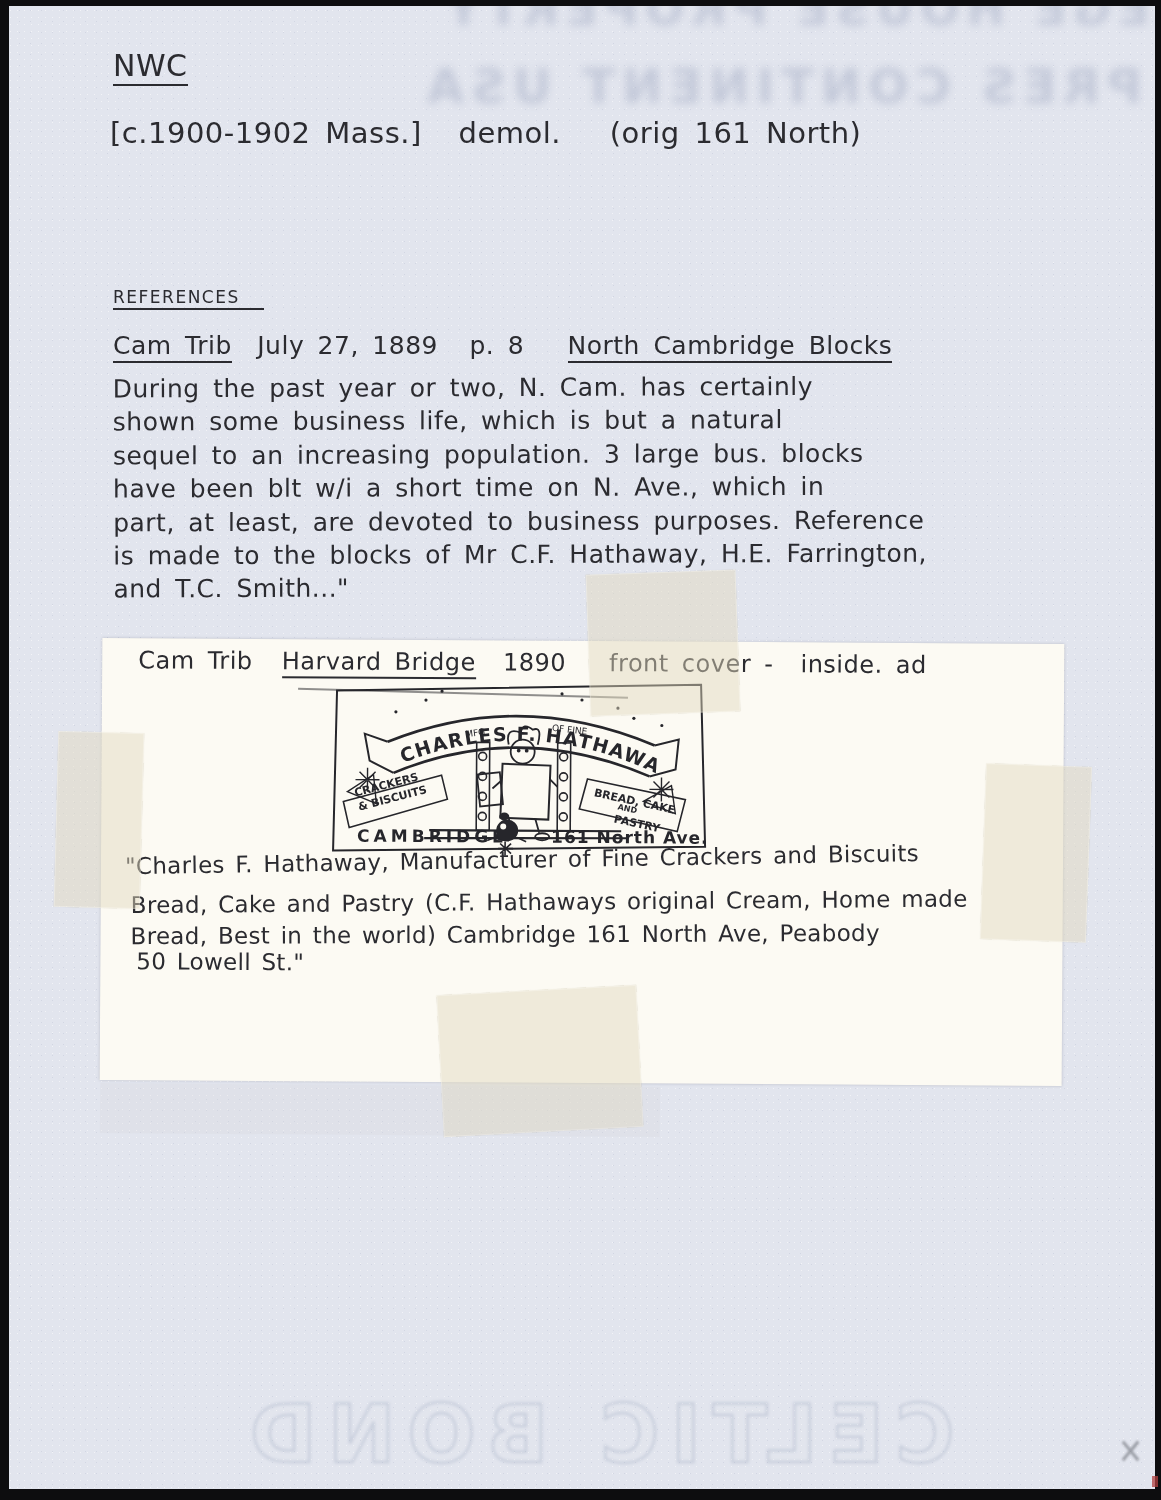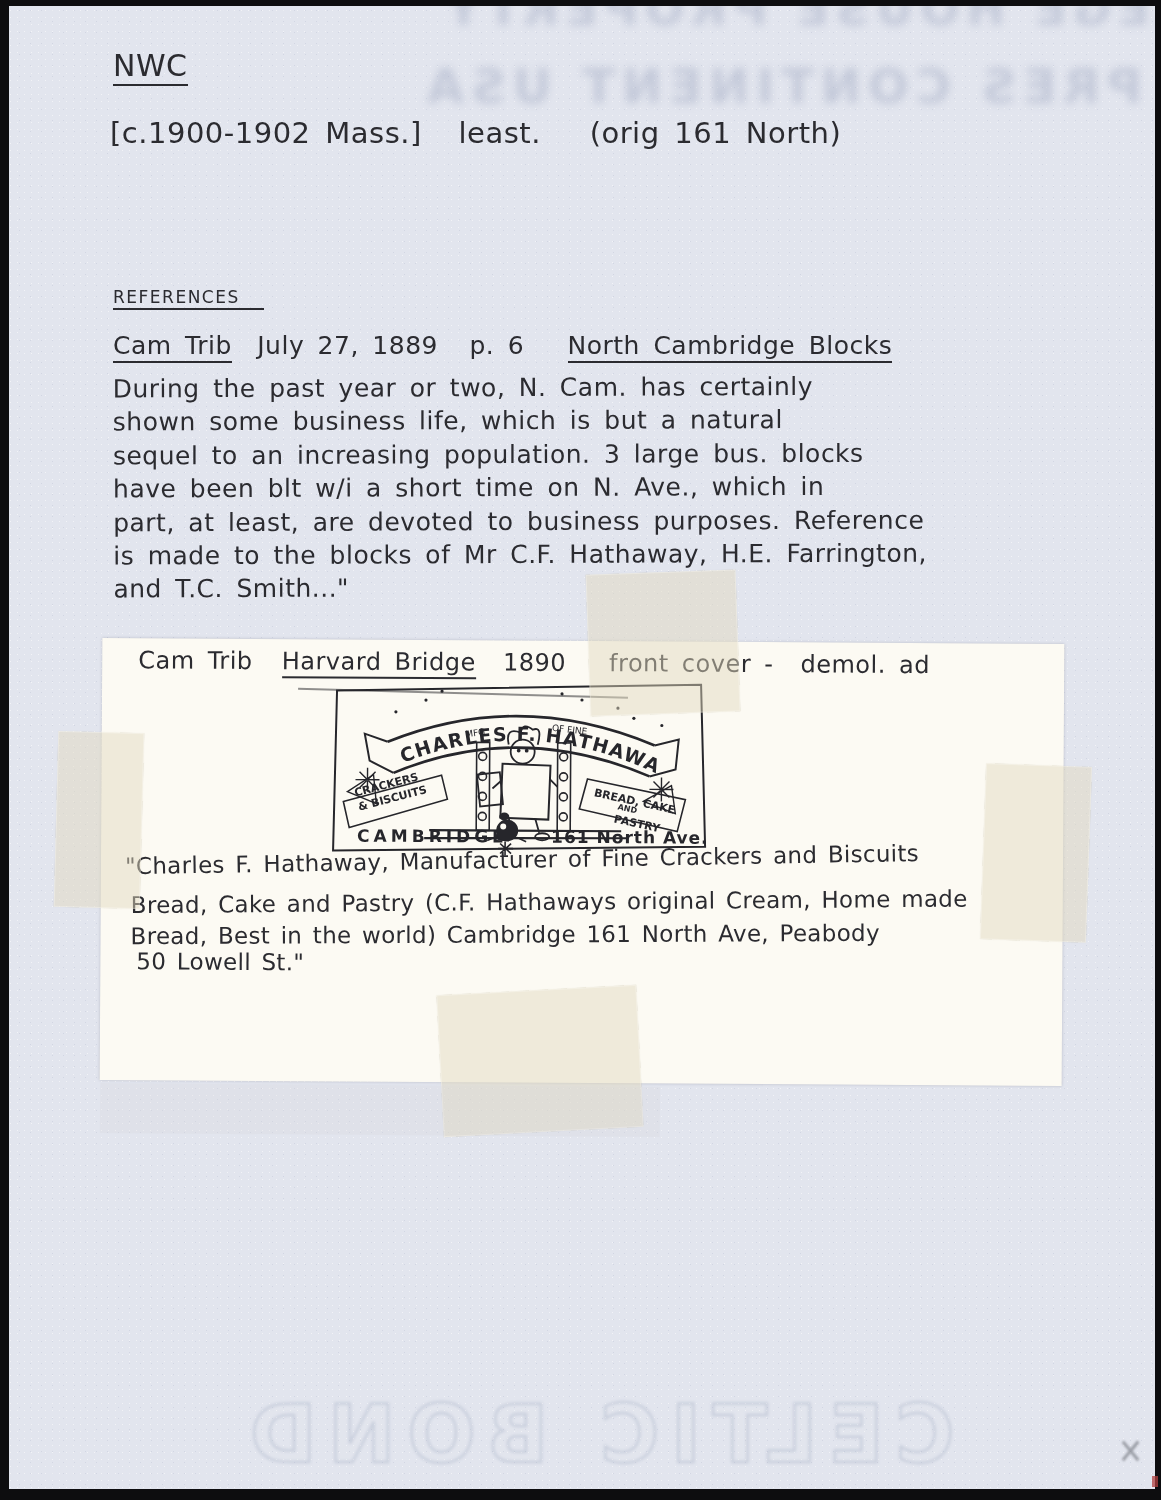--- a/index.html
+++ b/index.html
@@ -67,53 +67,53 @@
   <div class="ghost" style="left:440px; top:-18px; font-size:46px;">COLLEGE HOUSE PROPERTY</div>
   <div class="ghost" style="left:420px; top:58px; font-size:48px;">PRES CONTINENT USA</div>
   <div class="ghost-outline" style="left:238px; top:1388px; font-size:80px;">CELTIC BOND</div>
 
   <div class="abs hw" style="left:113px; top:48px; font-size:30px;">
     <span class="ul">NWC</span>
   </div>
 
   <div class="abs hw" style="left:110px; top:116px; font-size:29px; white-space:nowrap;">
     <span>[c.1900-1902 Mass.]</span>
-    <span style="margin-left:22px;">least.</span>
+    <span style="margin-left:22px;">demol.</span>
     <span style="margin-left:34px;text-align:right;">(orig 161 North)</span>
   </div>
 
   <div class="abs hw" style="left:113px; top:287px; font-size:17px; letter-spacing:1.5px;">
     <span class="ul" style="padding-right:24px;">REFERENCES</span>
   </div>
 
   <div class="abs hw" style="left:113px; top:331px; font-size:25px; white-space:nowrap;">
     <span class="ul">Cam Trib</span>
     <span style="margin-left:12px;">July 27, 1889</span>
-    <span style="margin-left:18px;">p. 6</span>
+    <span style="margin-left:18px;">p. 8</span>
     <span class="ul" style="margin-left:30px;">North Cambridge Blocks</span>
   </div>
 
   <div class="abs hw" style="left:113px; top:371px; font-size:25px; transform:rotate(-0.2deg);">
     <div class="para-line">During the past year or two, N. Cam. has certainly</div>
     <div class="para-line">shown some business life, which is but a natural</div>
     <div class="para-line">sequel to an increasing population. 3  large bus. blocks</div>
     <div class="para-line">have been blt w/i a short time on N. Ave., which in</div>
     <div class="para-line">part, at least, are devoted to business purposes. Reference</div>
     <div class="para-line">is made to the blocks of Mr C.F. Hathaway, H.E. Farrington,</div>
     <div class="para-line">and T.C. Smith..."</div>
   </div>
 
   <div class="clipping">
 
     <div class="abs hw" style="left:36px; top:8px; font-size:24px; white-space:nowrap;">
       <span>Cam Trib</span>
       <span class="ul" style="margin-left:16px;">Harvard Bridge</span>
       <span style="margin-left:14px;">1890</span>
       <span style="margin-left:30px;">front cover -</span>
-      <span style="margin-left:14px;">demol. ad</span>
+      <span style="margin-left:14px;">inside. ad</span>
     </div>
     <div class="stroke-line" style="left:196px; top:52px; width:330px; transform:rotate(1.2deg); opacity:0.7;"></div>
 
     <svg class="abs" style="left:228px; top:40px;" width="382" height="178" viewBox="0 0 382 178">
 
       <path class="ink" d="M7,11 L371,3 L376,165 L4,171 Z" fill="none" stroke-width="2"></path>
 
       <path class="ink" d="M58,62 Q190,8 325,64" fill="none" stroke-width="2.6"></path>
       <path class="ink" d="M64,93 Q190,40 320,95" fill="none" stroke-width="2.6"></path>
       <path class="ink" d="M58,62 L35,54 L40,81 L64,93" fill="none" stroke-width="2"></path>

